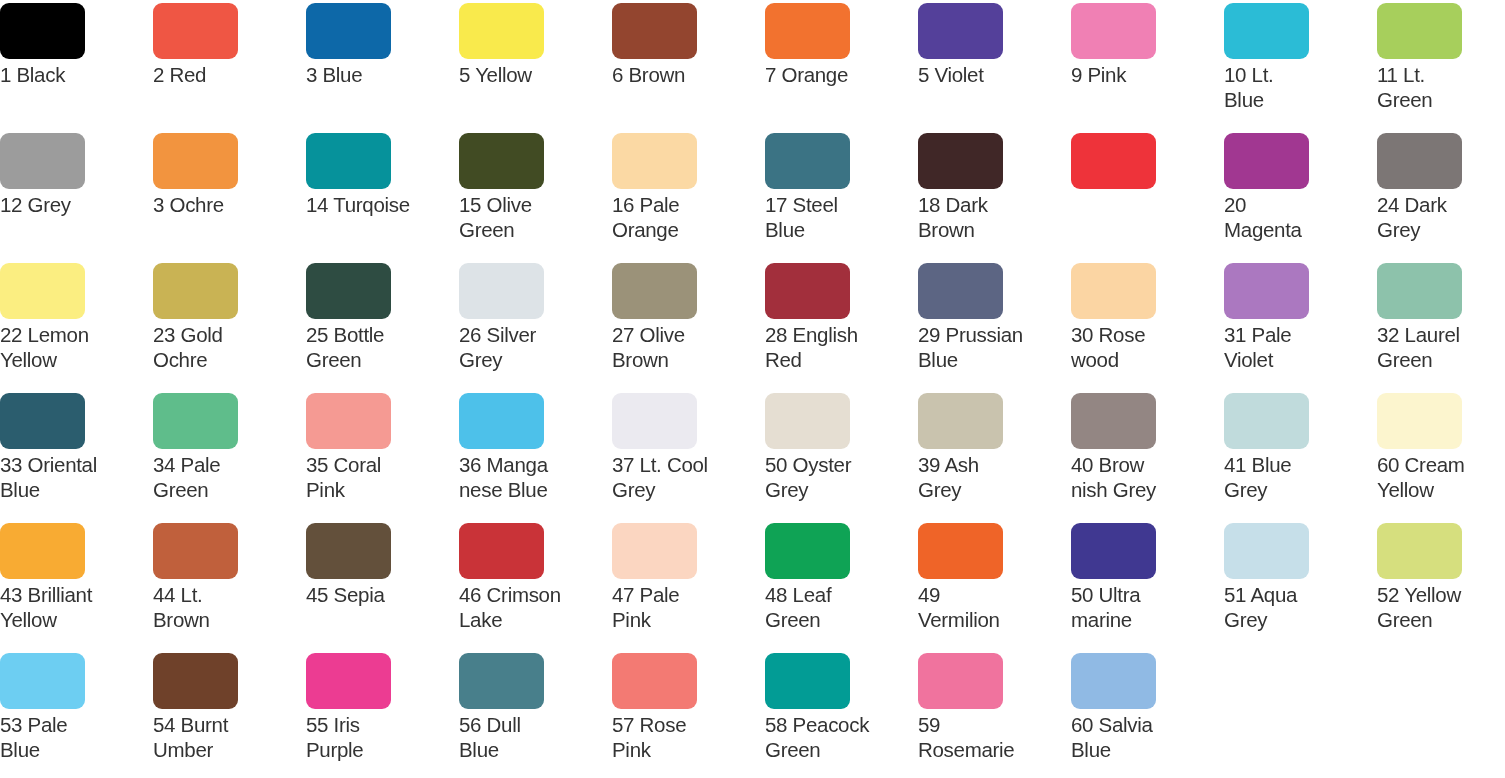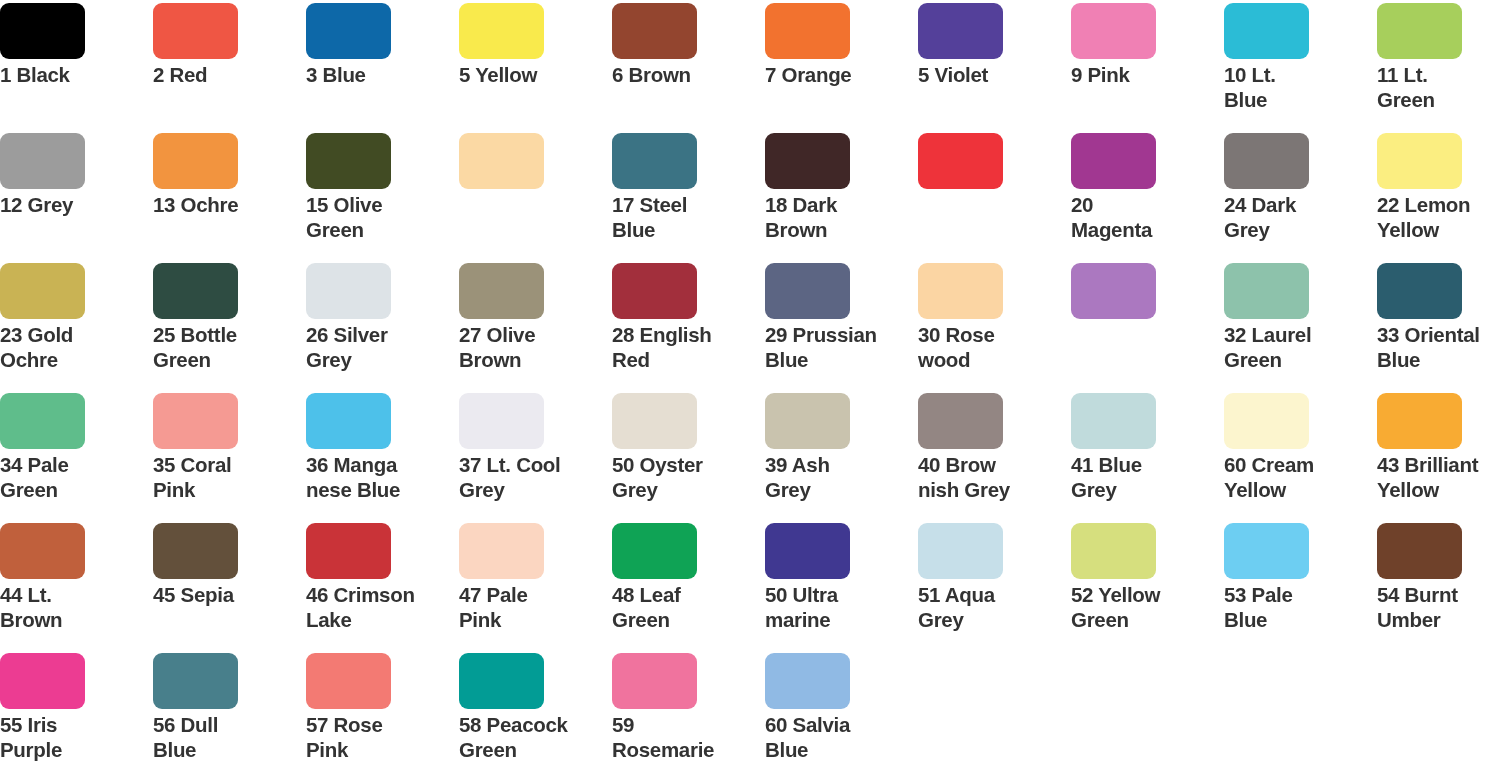--- a/index.html
+++ b/index.html
@@ -28,21 +28,21 @@
     overflow: hidden;
   }
   .swatch-chip {
     width: 85px;
     height: 56px;
     border-radius: 9px;
     display: block;
   }
   .swatch-label {
     font-size: 20.5px;
-    font-weight: bold;
+    font-weight: normal;
     color: #333333;
     line-height: 1.22;
     letter-spacing: -0.3px;
     margin-top: 3px;
     width: 148px;
     word-spacing: 0px;
     white-space: pre-line;
   }
 </style>
 </head>
@@ -90,29 +90,35 @@
       <div class="swatch-chip" style="background-color: rgb(167, 207, 92);"></div>
       <div class="swatch-label">11 Lt.
 Green</div>
     </div>
     <div class="swatch-cell">
       <div class="swatch-chip" style="background-color: rgb(156, 156, 156);"></div>
       <div class="swatch-label">12 Grey</div>
     </div>
     <div class="swatch-cell">
       <div class="swatch-chip" style="background-color: rgb(242, 148, 63);"></div>
-      <div class="swatch-label">13 Ochre</div>
+      <div class="swatch-label">3 Ochre</div>
+    </div>
+    <div class="swatch-cell">
+      <div class="swatch-chip" style="background-color: rgb(6, 146, 155);"></div>
+      <div class="swatch-label">14 Turqoise</div>
     </div>
     <div class="swatch-cell">
       <div class="swatch-chip" style="background-color: rgb(65, 75, 35);"></div>
       <div class="swatch-label">15 Olive
 Green</div>
     </div>
     <div class="swatch-cell">
       <div class="swatch-chip" style="background-color: rgb(251, 217, 164);"></div>
+      <div class="swatch-label">16 Pale
+Orange</div>
     </div>
     <div class="swatch-cell">
       <div class="swatch-chip" style="background-color: rgb(59, 115, 132);"></div>
       <div class="swatch-label">17 Steel
 Blue</div>
     </div>
     <div class="swatch-cell">
       <div class="swatch-chip" style="background-color: rgb(64, 39, 39);"></div>
       <div class="swatch-label">18 Dark
 Brown</div>
@@ -165,20 +171,22 @@
       <div class="swatch-label">29 Prussian
 Blue</div>
     </div>
     <div class="swatch-cell">
       <div class="swatch-chip" style="background-color: rgb(251, 213, 163);"></div>
       <div class="swatch-label">30 Rose
 wood</div>
     </div>
     <div class="swatch-cell">
       <div class="swatch-chip" style="background-color: rgb(171, 120, 192);"></div>
+      <div class="swatch-label">31 Pale
+Violet</div>
     </div>
     <div class="swatch-cell">
       <div class="swatch-chip" style="background-color: rgb(141, 194, 171);"></div>
       <div class="swatch-label">32 Laurel
 Green</div>
     </div>
     <div class="swatch-cell">
       <div class="swatch-chip" style="background-color: rgb(43, 93, 110);"></div>
       <div class="swatch-label">33 Oriental
 Blue</div>
@@ -251,20 +259,25 @@
       <div class="swatch-chip" style="background-color: rgb(251, 214, 193);"></div>
       <div class="swatch-label">47 Pale
 Pink</div>
     </div>
     <div class="swatch-cell">
       <div class="swatch-chip" style="background-color: rgb(15, 163, 85);"></div>
       <div class="swatch-label">48 Leaf
 Green</div>
     </div>
     <div class="swatch-cell">
+      <div class="swatch-chip" style="background-color: rgb(239, 100, 40);"></div>
+      <div class="swatch-label">49
+Vermilion</div>
+    </div>
+    <div class="swatch-cell">
       <div class="swatch-chip" style="background-color: rgb(64, 56, 145);"></div>
       <div class="swatch-label">50 Ultra
 marine</div>
     </div>
     <div class="swatch-cell">
       <div class="swatch-chip" style="background-color: rgb(198, 223, 233);"></div>
       <div class="swatch-label">51 Aqua
 Grey</div>
     </div>
     <div class="swatch-cell">

